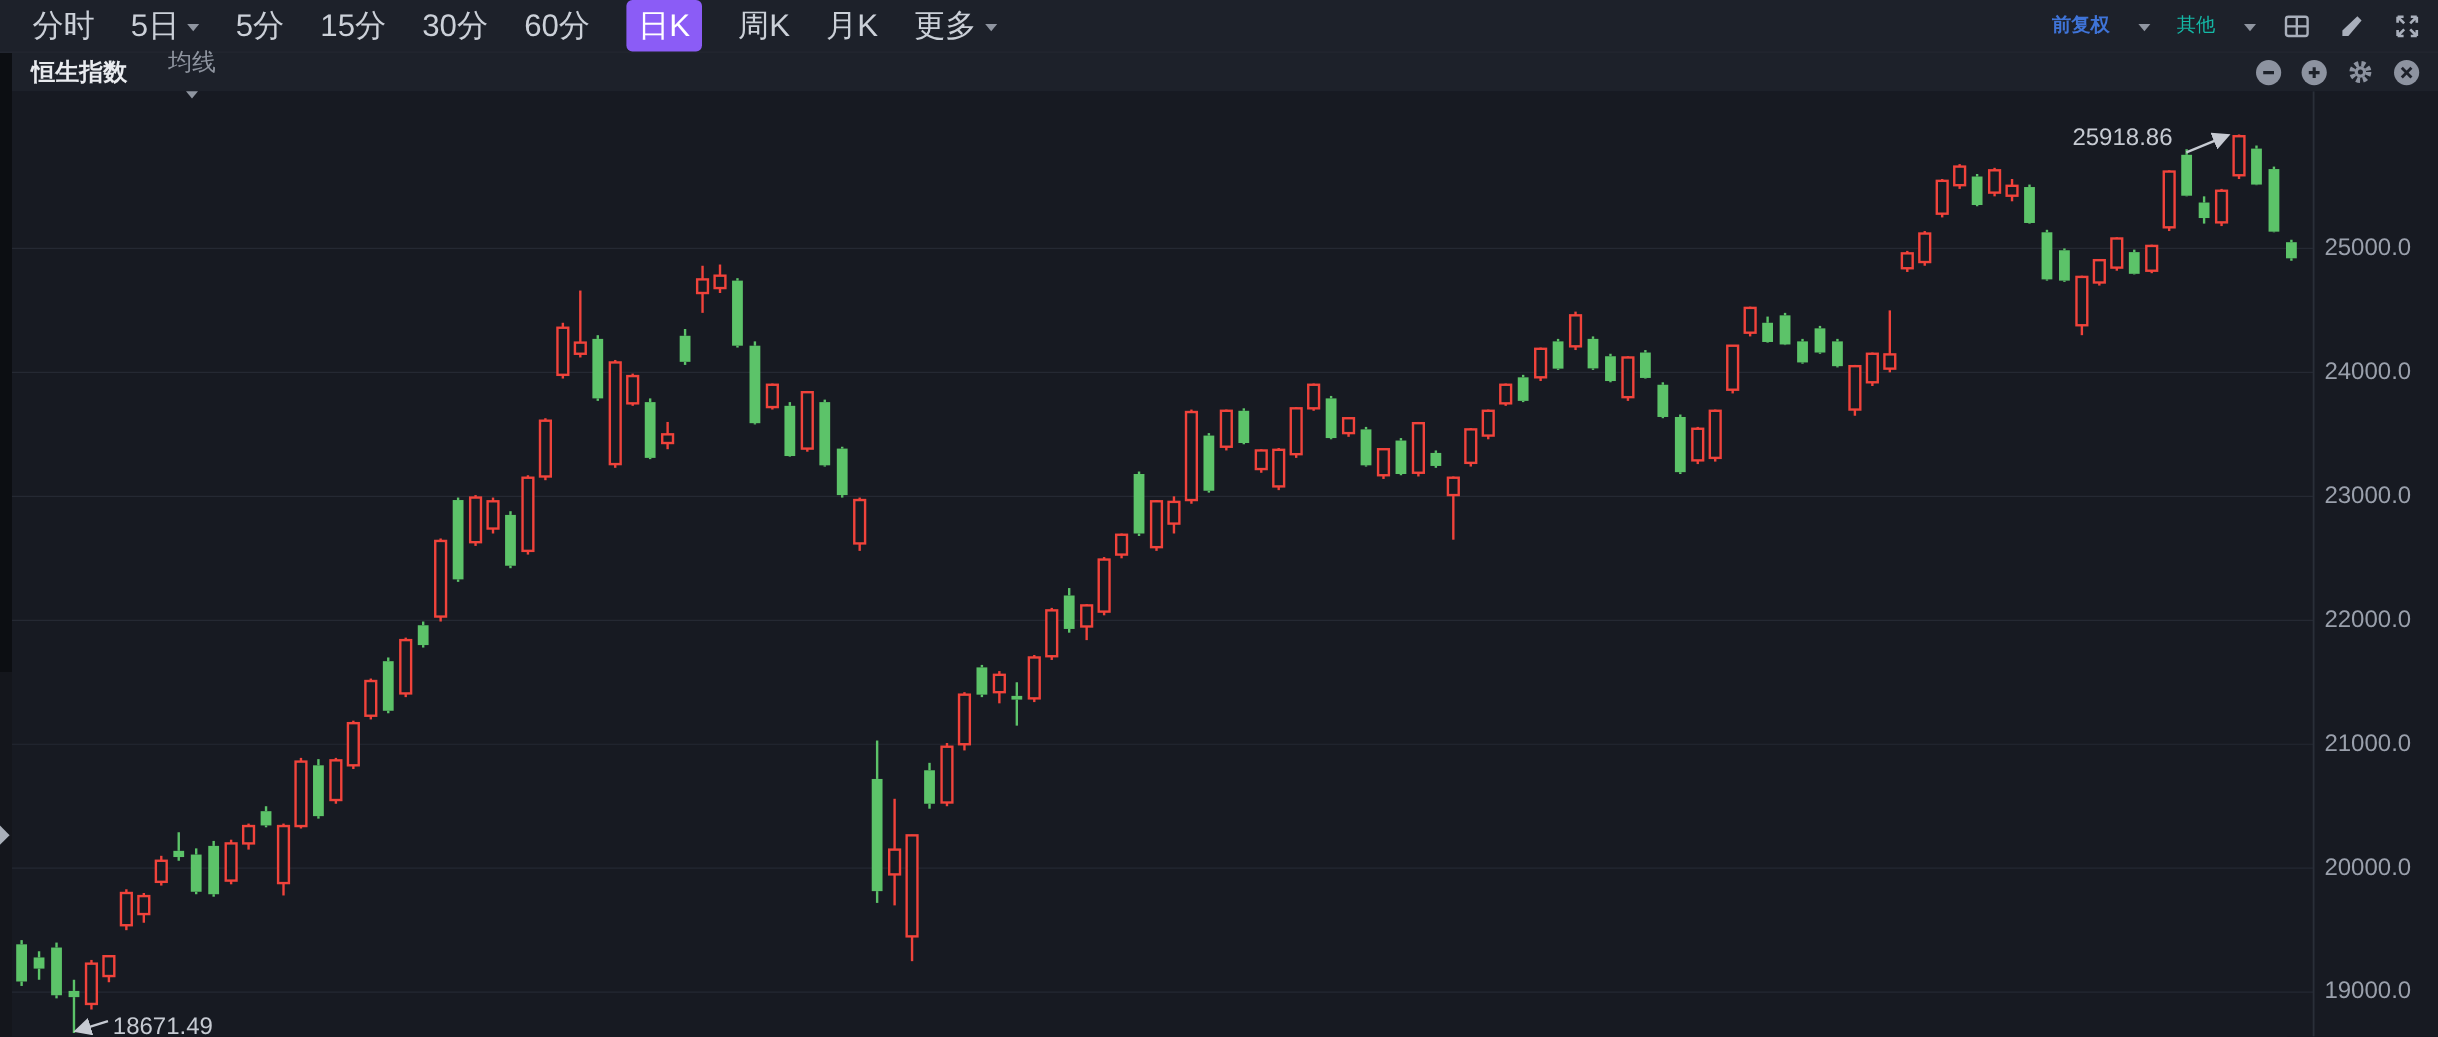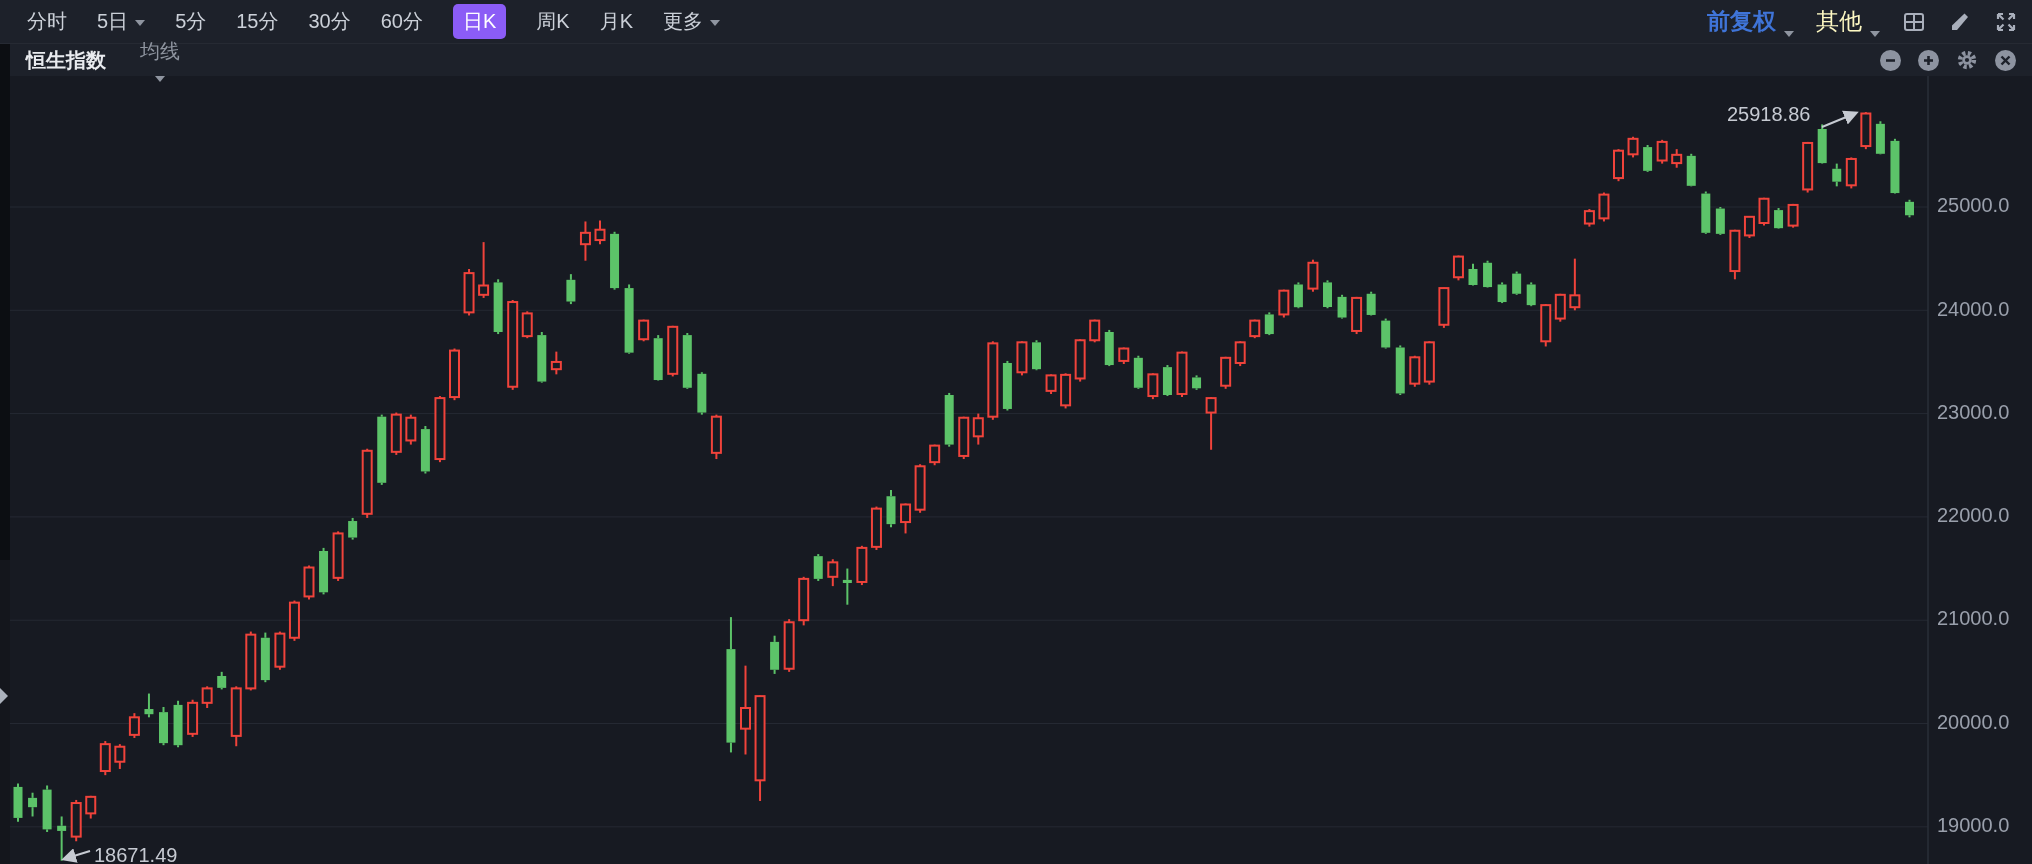--- a/index.html
+++ b/index.html
@@ -6,28 +6,28 @@
   #app{position:relative;width:2032px;height:864px;overflow:hidden;
        font-family:"Liberation Sans","DejaVu Sans",sans-serif;background:#171a22;}
   
   #chart-svg{position:absolute;left:0;top:0;z-index:0;}
   .ylab{font-size:20px;fill:#9aa0ac;font-family:"Liberation Sans",sans-serif;}
   .anno{font-size:20px;fill:#c6cad2;font-family:"Liberation Sans",sans-serif;}
   
   .topbar{position:absolute;left:0;top:0;width:2032px;height:43px;background:#1d212a;
           border-bottom:1px solid #262a33;z-index:3;display:flex;align-items:center;}
   .tf-group{display:flex;align-items:center;gap:30px;padding-left:27px;}
-  .tf-item{display:inline-flex;align-items:center;gap:7px;color:#cbd0d8;font-size:20px;cursor:pointer;white-space:nowrap;}
+  .tf-item{display:inline-flex;align-items:center;gap:7px;color:#cbd0d8;font-size:26px;cursor:pointer;white-space:nowrap;}
   .tf-item.sel{background:#8b5cf6;color:#ffffff;border-radius:5px;padding:4px 10px;}
   .chev{width:0;height:0;border-left:5px solid transparent;border-right:5px solid transparent;
         border-top:6px solid #8f95a0;display:inline-block;margin-top:3px;}
   .topbar-right{position:absolute;right:14px;top:0;height:43px;display:flex;align-items:center;gap:22px;}
-  .dd{display:inline-flex;align-items:flex-end;gap:8px;font-size:23px;cursor:pointer;}
+  .dd{display:inline-flex;align-items:center;gap:24px;font-size:16px;cursor:pointer;}
   .dd .accent{color:#3f74d8;font-weight:bold;}
-  .dd .plain{color:#fef9c3;}
+  .dd .plain{color:#14b8a6;}
   .tb-icon{width:24px;height:24px;display:inline-block;}
   
   .subbar{position:absolute;left:10px;top:44px;width:2022px;height:32px;background:#1d212a;
           z-index:3;display:flex;align-items:center;}
   .sub-title{color:#e9ebef;font-size:20px;font-weight:bold;padding-left:16px;}
   .ma-dd{display:inline-flex;align-items:center;gap:8px;margin-left:34px;color:#8e949f;font-size:20px;cursor:pointer;flex-direction:column;}
   .subbar-right{position:absolute;right:16px;top:0;height:32px;display:flex;align-items:center;gap:17px;}
   .circle-icon{width:21px;height:21px;border-radius:50%;background:#8d93a0;color:#1d212a;
                display:inline-flex;align-items:center;justify-content:center;
                font-size:16px;font-weight:bold;line-height:1;cursor:pointer;}

